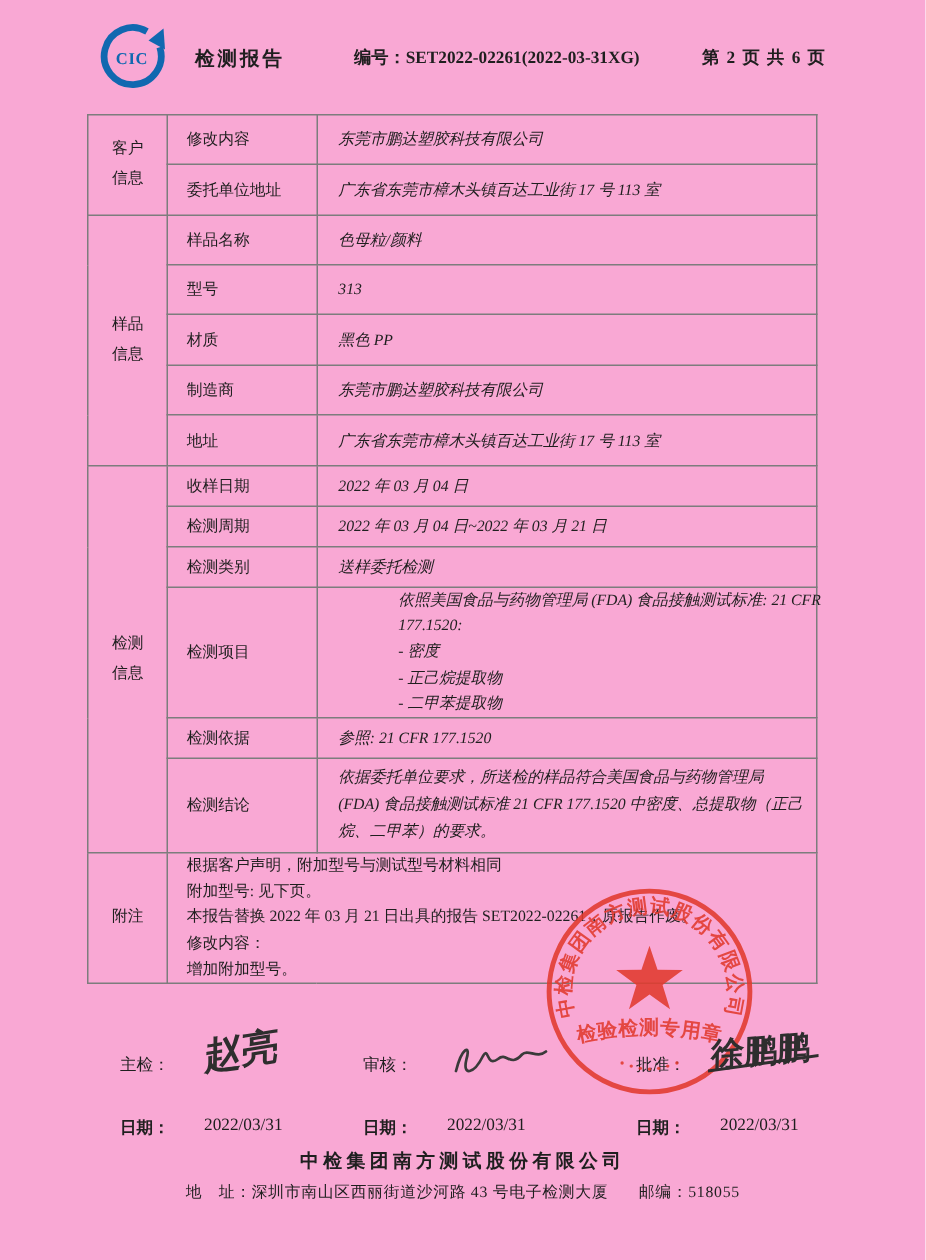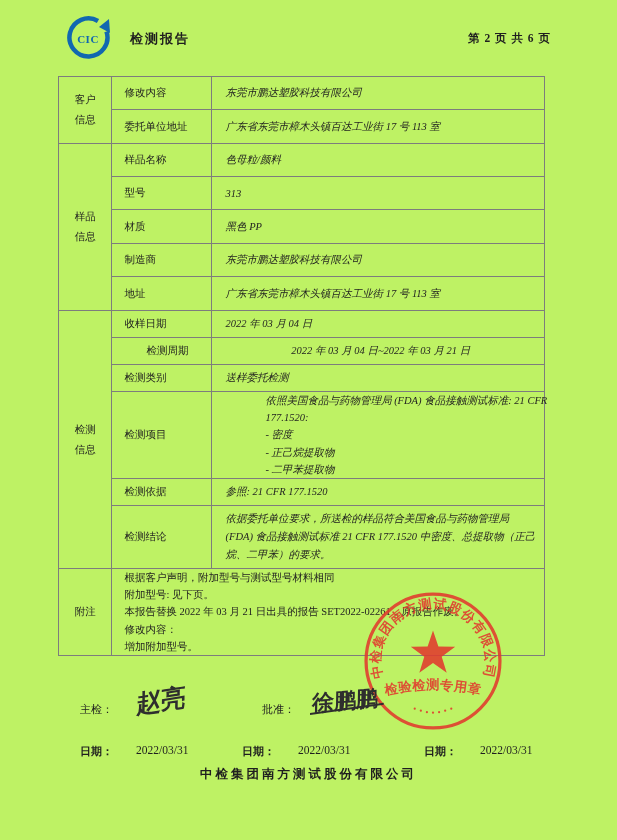--- a/index.html
+++ b/index.html
@@ -1,18 +1,18 @@
 <!DOCTYPE html>
 <html><head>
 <meta charset="utf-8">
 <style>
   * { margin:0; padding:0; box-sizing:border-box; }
   html,body { background:#ffffff; }
   body { font-family:"Liberation Serif","DejaVu Serif",serif; color:#1f1f1f; }
-  .page { position:relative; width:617px; height:840px; background:#bef264; overflow:hidden; }
+  .page { position:relative; width:617px; height:840px; background:#f9a8d4; overflow:hidden; }
 
   
   .hdr-logo { position:absolute; left:60px; top:14px; width:56px; height:48px; }
   .hdr-title { position:absolute; left:130px; top:30px; font-size:13px; font-weight:bold; letter-spacing:2px; }
   .hdr-no { position:absolute; left:236px; top:31px; font-size:11.5px; font-weight:bold; }
   .hdr-page { position:absolute; left:468px; top:31px; font-size:11.5px; font-weight:bold; letter-spacing:1px; }
 
   
   table.report { position:absolute; left:58px; top:76px; width:487px; border-collapse:collapse; table-layout:fixed; font-size:10.5px; }
   table.report td { border:1px solid #7d7d7d; vertical-align:middle; }
@@ -53,20 +53,21 @@
 <body>
 
 <div class="page">
 
   <svg class="hdr-logo" viewBox="0 0 56 48">
     <path d="M 38 7 A 19 19 0 1 0 46.5 17.5" fill="none" stroke="#1168b0" stroke-width="4.5"></path>
     <path d="M 49 5 L 50 19 L 39 13 Z" fill="#1168b0"></path>
     <text x="28" y="28.5" text-anchor="middle" font-size="11" font-weight="bold" fill="#1168b0" font-family="'Liberation Serif',serif" letter-spacing="0.5">CIC</text>
   </svg>
   <div class="hdr-title">检测报告</div>
+  <div class="hdr-no"><span>编号：</span><span>SET2022-02261(2022-03-31XG)</span></div>
   <div class="hdr-page">第 2 页 共 6 页</div>
 
   <table class="report">
 
     <tbody>
         <tr style="height:33px;">
       <td class="grp" rowspan="2">
         <div>客户</div>
         <div>信息</div>
       </td>
@@ -104,21 +105,21 @@
     </tr>
 
     <tr style="height:27px;">
       <td class="grp" rowspan="6">
         <div>检测</div>
         <div>信息</div>
       </td>
       <td class="lbl">收样日期</td>
       <td class="val">2022 年 03 月 04 日</td>
     </tr>
-    <tr style="height:27px;text-align:center;">
+    <tr style="height:27px;">
       <td class="lbl">检测周期</td>
       <td class="val">2022 年 03 月 04 日~2022 年 03 月 21 日</td>
     </tr>
     <tr style="height:27px;">
       <td class="lbl">检测类别</td>
       <td class="val">送样委托检测</td>
     </tr>
     <tr style="height:86px;">
       <td class="lbl">检测项目</td>
       <td class="val">
@@ -149,20 +150,26 @@
       </td>
     </tr>
   </tbody>
     </table>
 
   <div class="sign-area">
     <div class="sign-row">
       <div class="sign-col">
         <span class="sign-label">主检：</span>
         <span class="sig-text sig-1">赵亮</span>
+      </div>
+      <div class="sign-col">
+        <span class="sign-label">审核：</span>
+        <svg class="sig-svg" width="80" height="36" viewBox="0 0 80 36">
+          <path d="M10 24 C 14 8, 20 6, 17 16 C 14 28, 22 26, 28 14 C 32 7, 30 22, 38 16 C 44 11, 46 22, 54 13 C 58 9, 64 16, 70 11" fill="none" stroke="#3a3a3a" stroke-width="1.8" stroke-linecap="round"></path>
+        </svg>
       </div>
       <div class="sign-col">
         <span class="sign-label" style="left:42px;">批准：</span>
         <span class="sig-text sig-3">徐鹏鹏</span>
       </div>
     </div>
     <div class="date-row">
       <div class="date-col">
         <span class="date-label">日期：</span>
         <span class="date-val">2022/03/31</span>
@@ -197,15 +204,20 @@
         <circle cx="64" cy="120.5" r="1.1"></circle>
       <circle cx="70" cy="121" r="1.1"></circle>
         <circle cx="76" cy="120.5" r="1.1"></circle>
         <circle cx="82" cy="119" r="1.1"></circle>
         <circle cx="88" cy="117" r="1.1"></circle>
     </g>
   </svg>
 
   <div class="footer">
     <div class="company">中检集团南方测试股份有限公司</div>
+    <div class="fline">
+      <span class="flabel">地　址：</span><span>深圳市南山区西丽街道沙河路 43 号电子检测大厦</span>
+      <span style="display:inline-block;width:14px;"></span>
+      <span class="flabel">邮编：</span><span>518055</span>
+    </div>
   </div>
 
 </div>
 
 </body></html>

